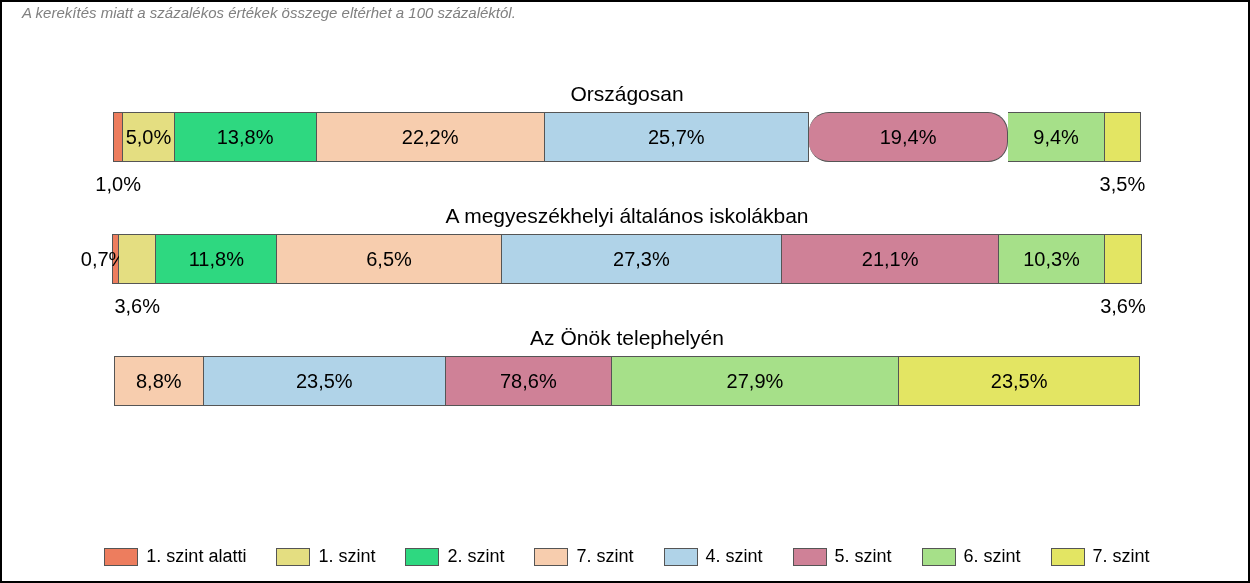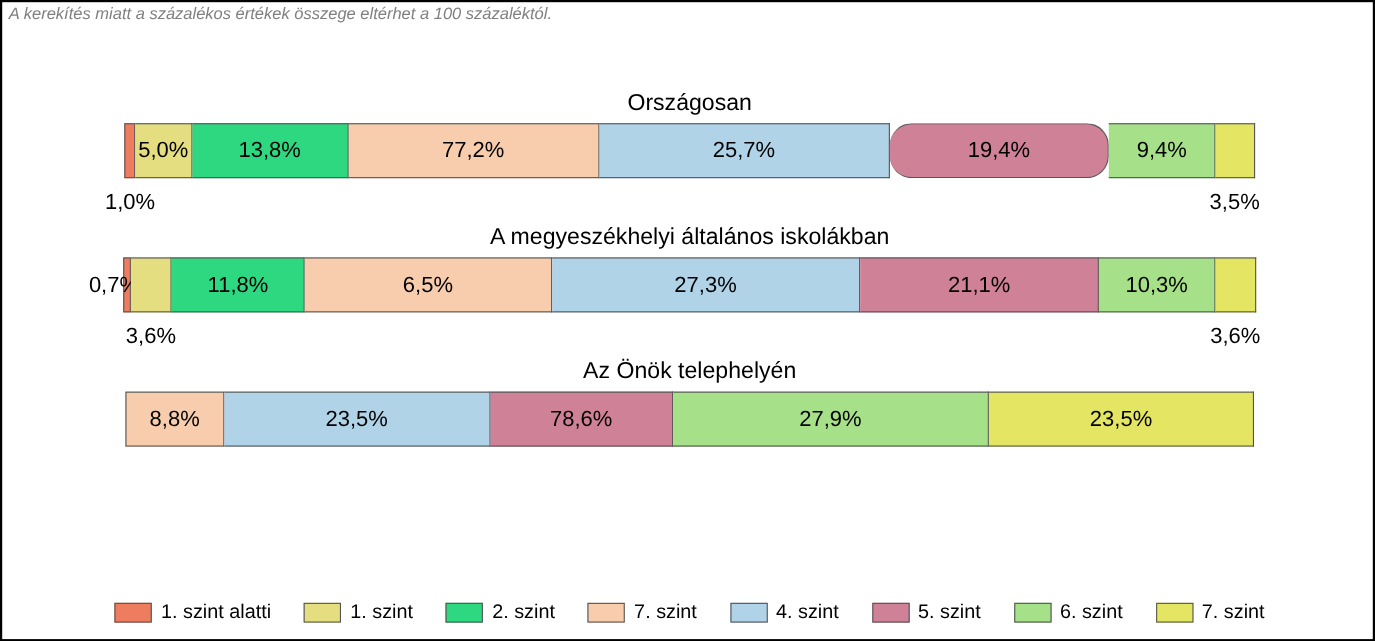--- a/index.html
+++ b/index.html
@@ -11,21 +11,21 @@
     box-sizing: border-box;
     width: 1250px;
     height: 583px;
     border: 2px solid #000;
     position: relative;
     font-family: Arial, Helvetica, sans-serif;
     overflow: hidden;
   }
   #disclaimer {
     position: absolute;
-    left: 6px;
+    left: 20px;
     top: 2px;
     font-style: italic;
     font-size: 15px;
     color: #808080;
   }
   #plot {
     position: absolute;
     left: 0;
     top: 80px;
     width: 1250px;
@@ -122,21 +122,21 @@
             <div class="seg c0" style="width: 1%;">
               <span class="below">1,0%</span>
             </div>
             <div class="seg c1" style="width: 5%; overflow: visible;">
               <span>5,0%</span>
             </div>
             <div class="seg c2" style="width: 13.8%; overflow: visible;">
               <span>13,8%</span>
             </div>
             <div class="seg c3" style="width: 22.2%; overflow: visible;">
-              <span>77,2%</span>
+              <span>22,2%</span>
             </div>
             <div class="seg c4" style="width: 25.7%; overflow: visible;">
               <span>25,7%</span>
             </div>
             <div class="seg c5" style="width: 19.4%; overflow: visible; border-radius: 20px;">
               <span>19,4%</span>
             </div>
             <div class="seg c6" style="width: 9.4%; overflow: visible;">
               <span>9,4%</span>
             </div>

